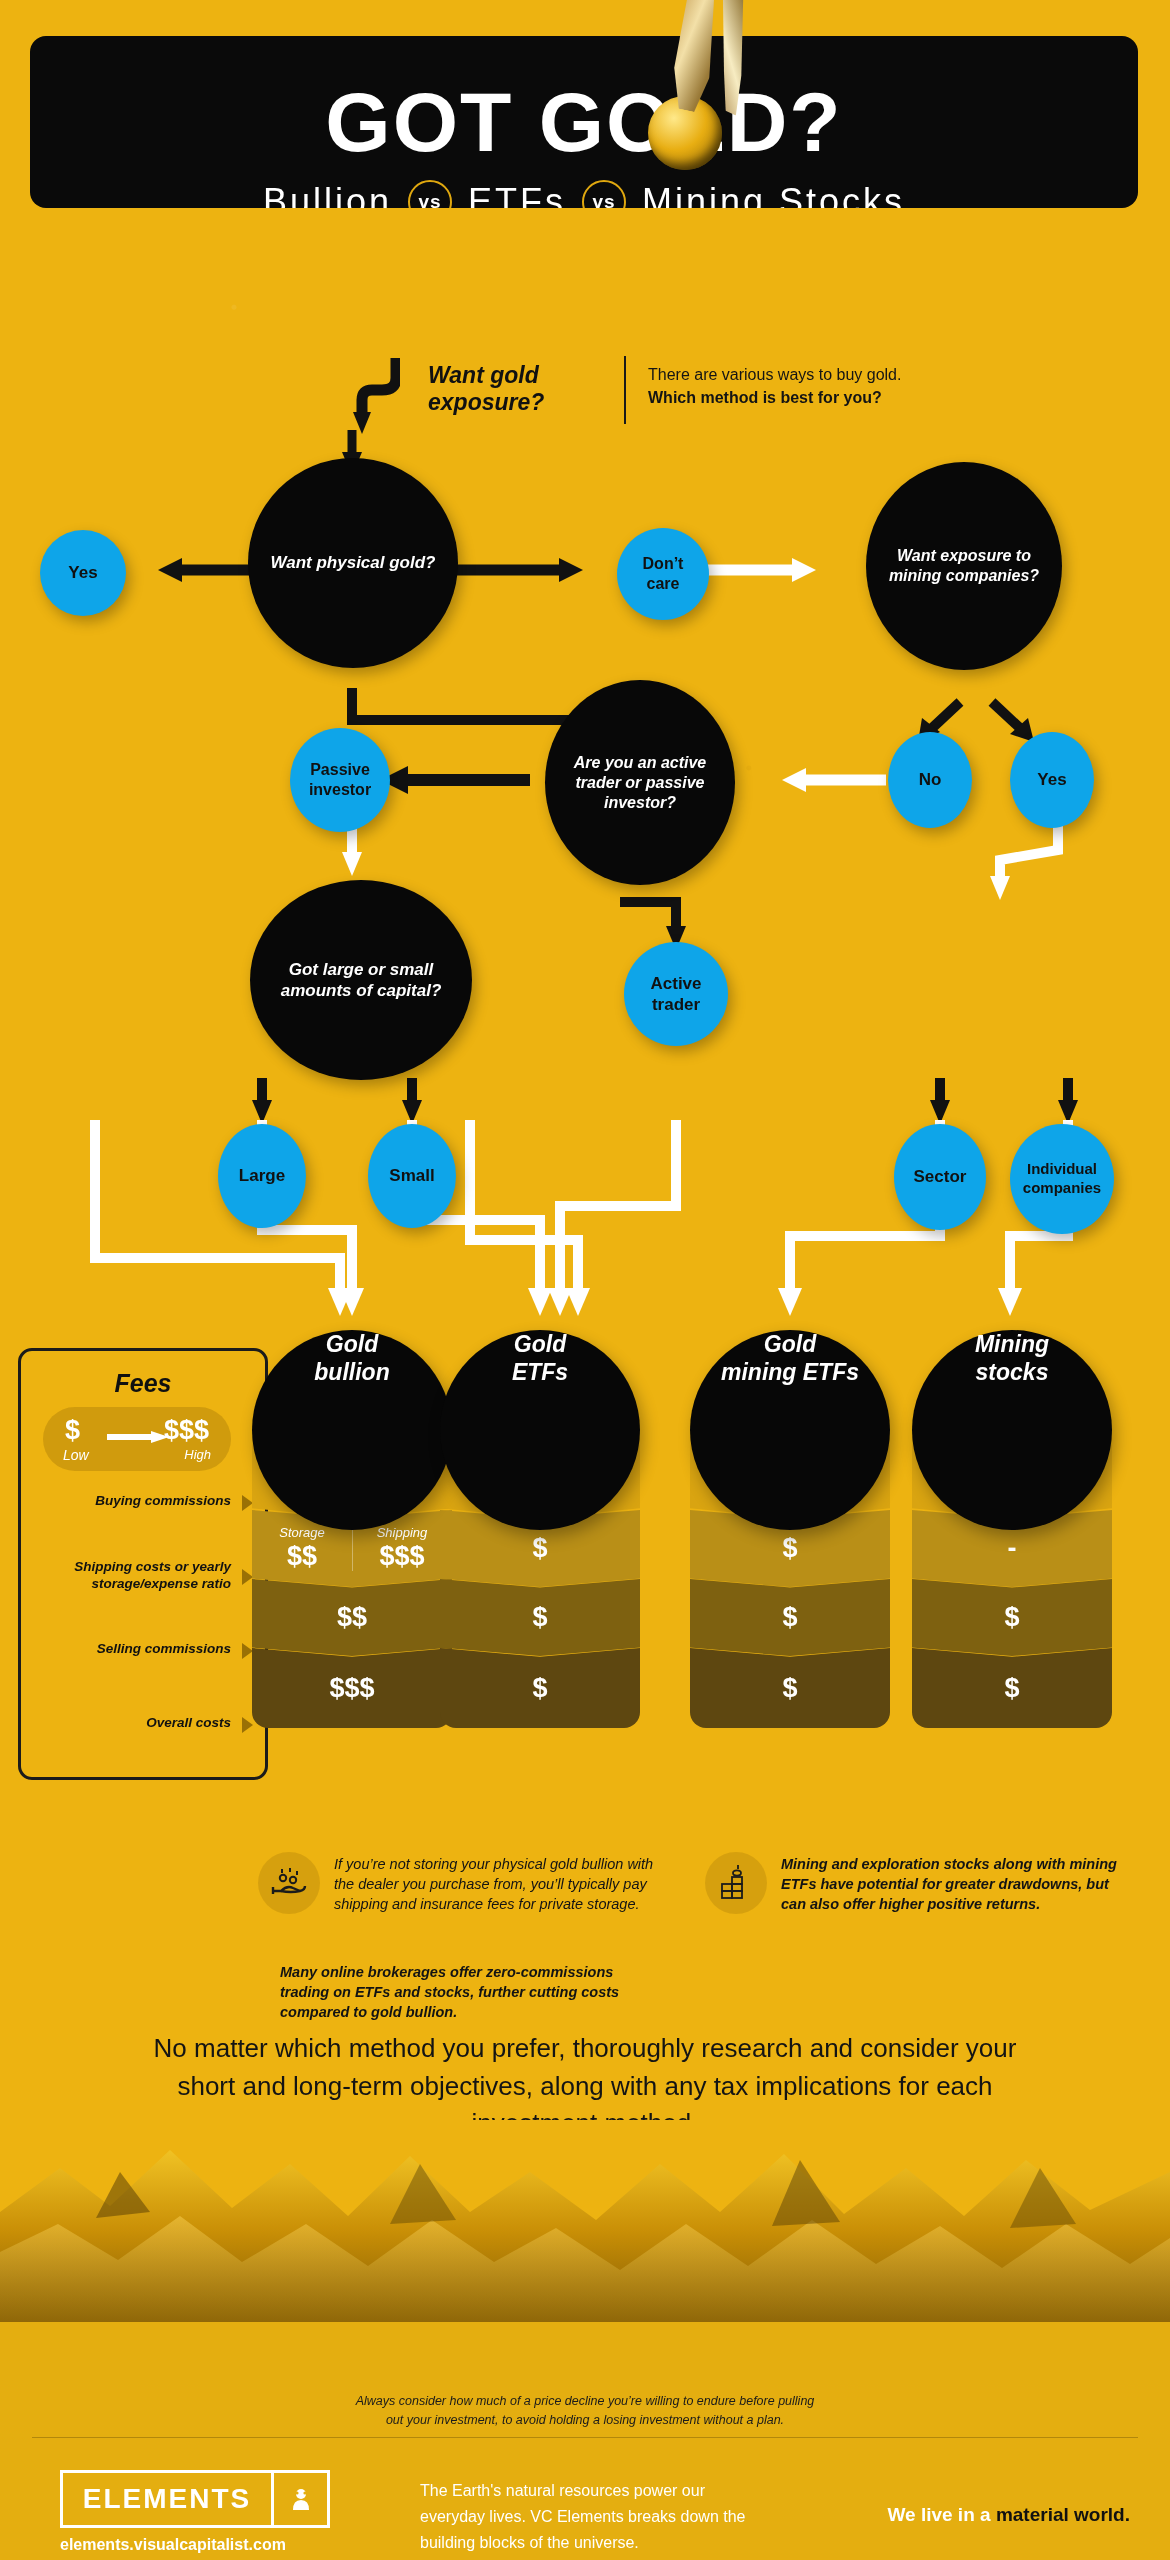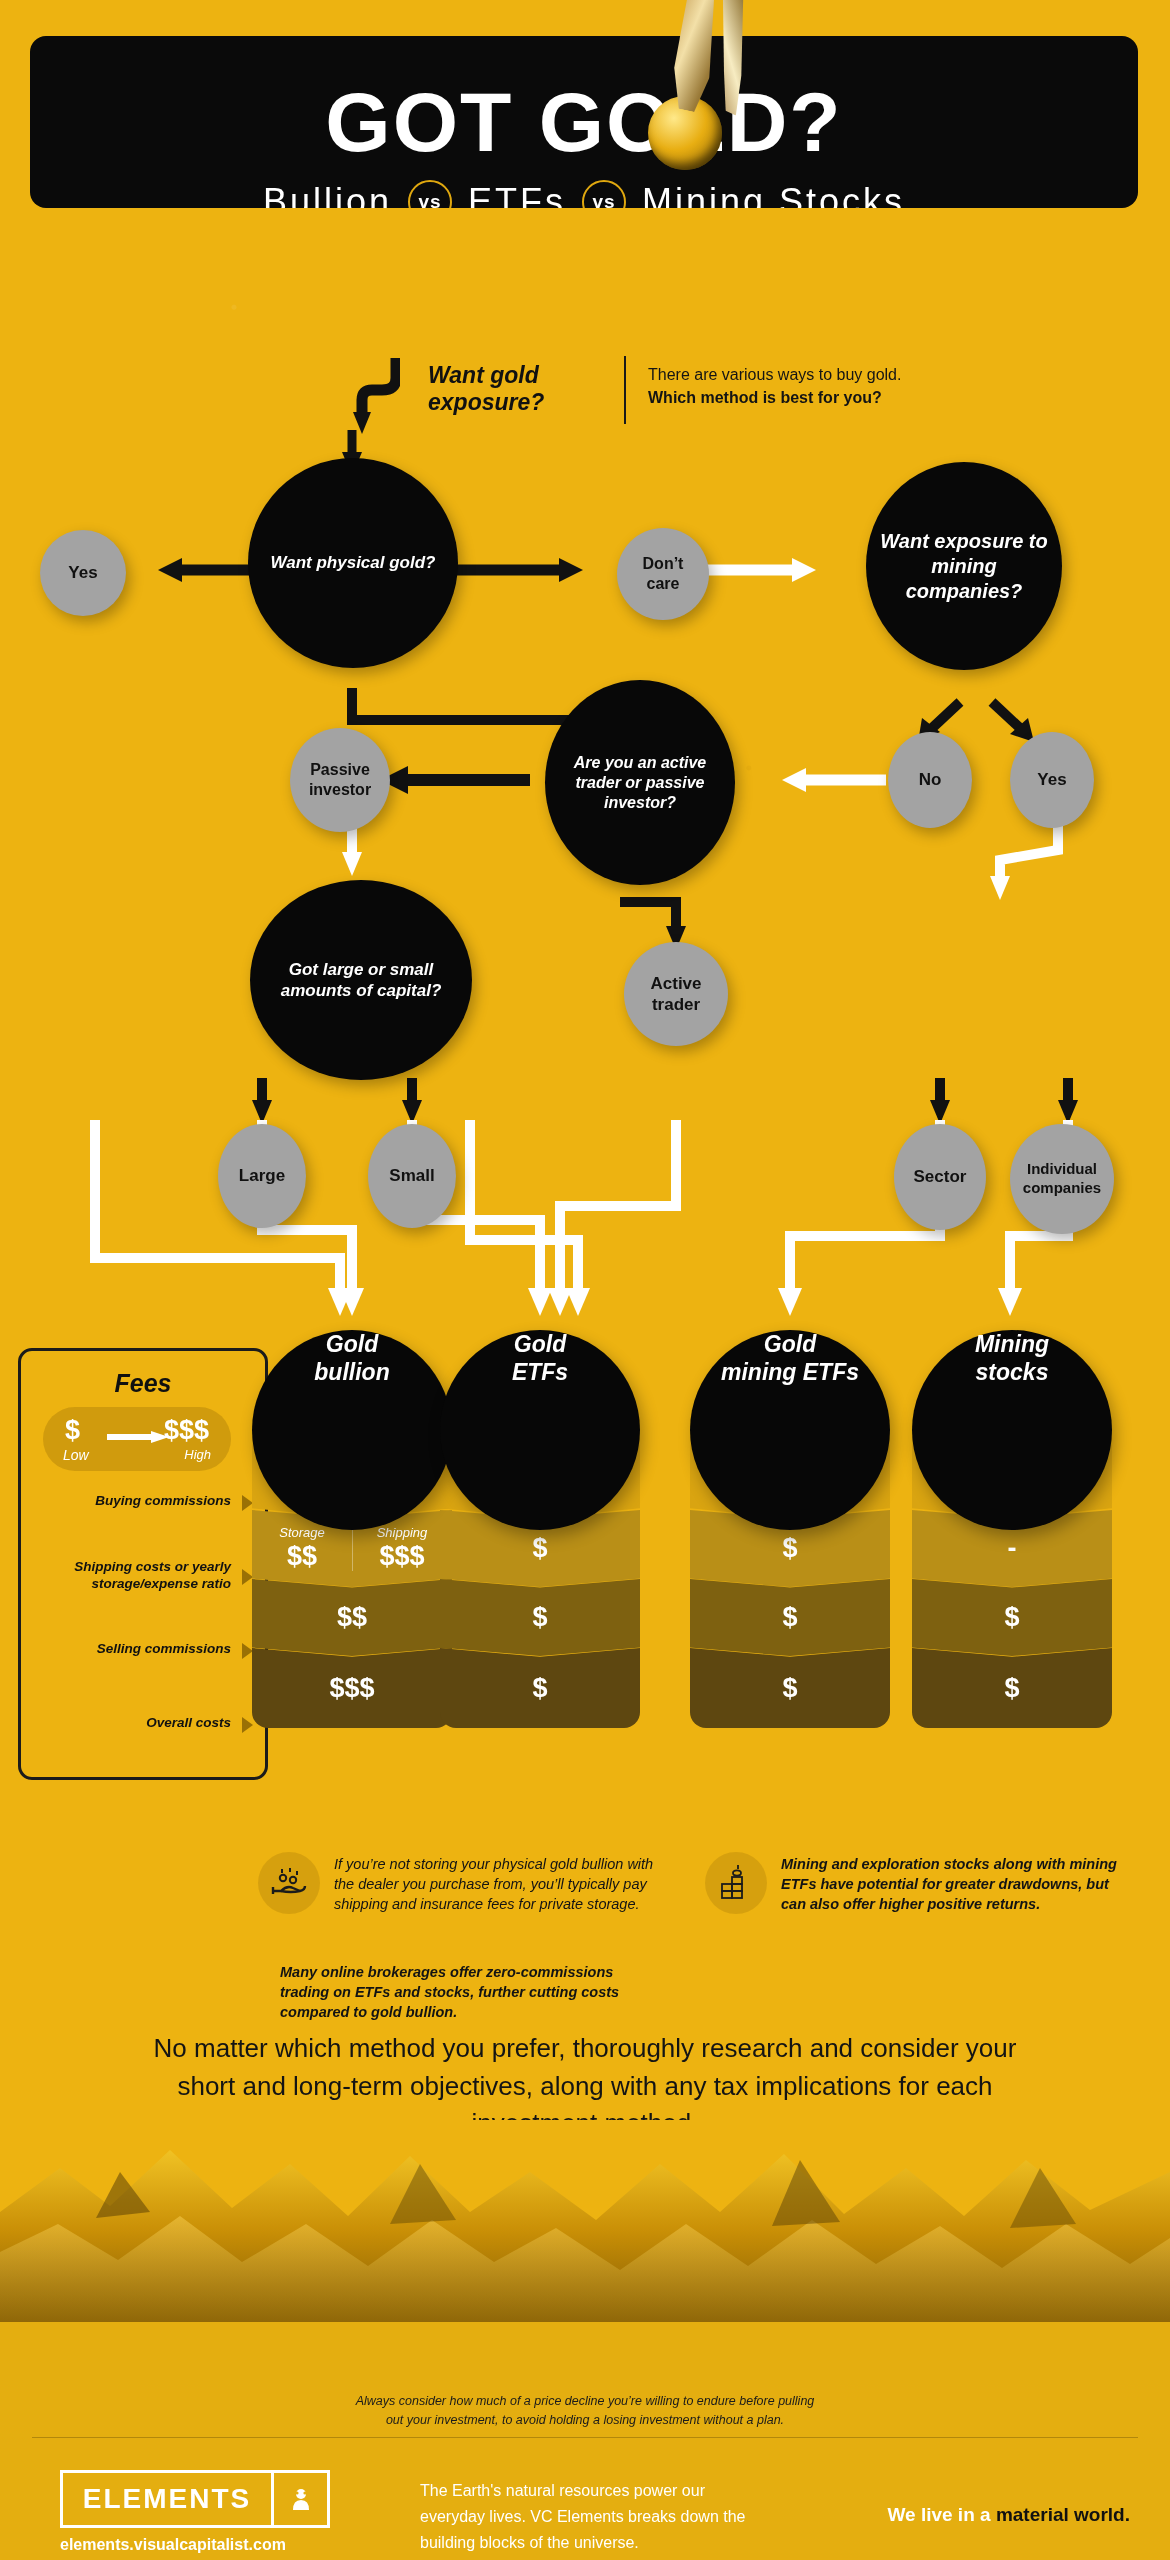--- a/index.html
+++ b/index.html
@@ -66,21 +66,21 @@
   .intro-body { position:absolute; left:296px; top:4px; width:330px; font-size:16px; color:#141414; line-height:1.42; }
 
   
   .node {
     position:absolute; border-radius:50%;
     display:flex; align-items:center; justify-content:center; text-align:center;
     font-style:italic; font-weight:bold; line-height:1.25;
     box-shadow:4px 6px 14px rgba(0,0,0,.28);
   }
   .node.black { background:#080808; color:#fff; }
-  .node.white { background:#a3a3a3; color:#111; font-style:normal; }
+  .node.white { background:#0ea5e9; color:#111; font-style:normal; }
   .node span { display:block; padding:0 12px; }
   .conn { position:absolute; }
 
   
   .fees-box {
     position:absolute; left:18px; top:1348px; width:250px; height:432px;
     border:3px solid #1b1b1b; border-radius:14px;
   }
   .fees-title {
     position:absolute; left:0; right:0; top:18px; text-align:center;
@@ -270,21 +270,21 @@
   </div>
 
   <div class="node white" style="left:40px;top:530px;width:86px;height:86px;font-size:17px;">
     <span>Yes</span>
   </div>
 
   <div class="node white" style="left:617px;top:528px;width:92px;height:92px;font-size:16px;">
     <span>Don’t care</span>
   </div>
 
-  <div class="node black" style="left:866px;top:462px;width:196px;height:208px;font-size:20px;">
+  <div class="node black" style="left:866px;top:462px;width:196px;height:208px;font-size:16px;">
     <span>Want exposure  to mining companies?</span>
   </div>
 
   <div class="node black" style="left:545px;top:680px;width:190px;height:205px;font-size:16px;">
     <span>Are you an active trader or passive investor?</span>
   </div>
 
   <div class="node white" style="left:290px;top:728px;width:100px;height:104px;font-size:16px;">
     <span>Passive investor</span>
   </div>

